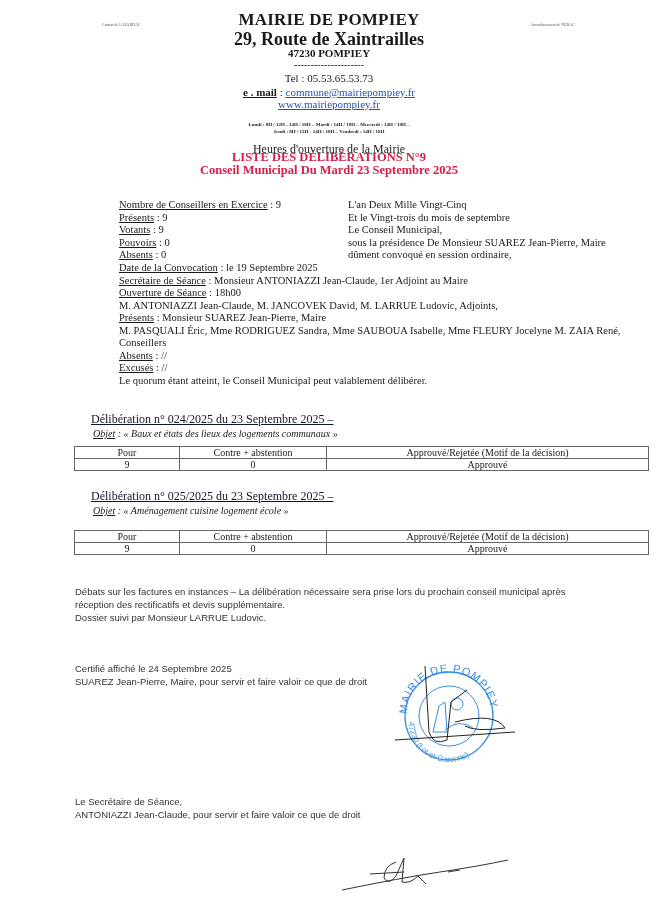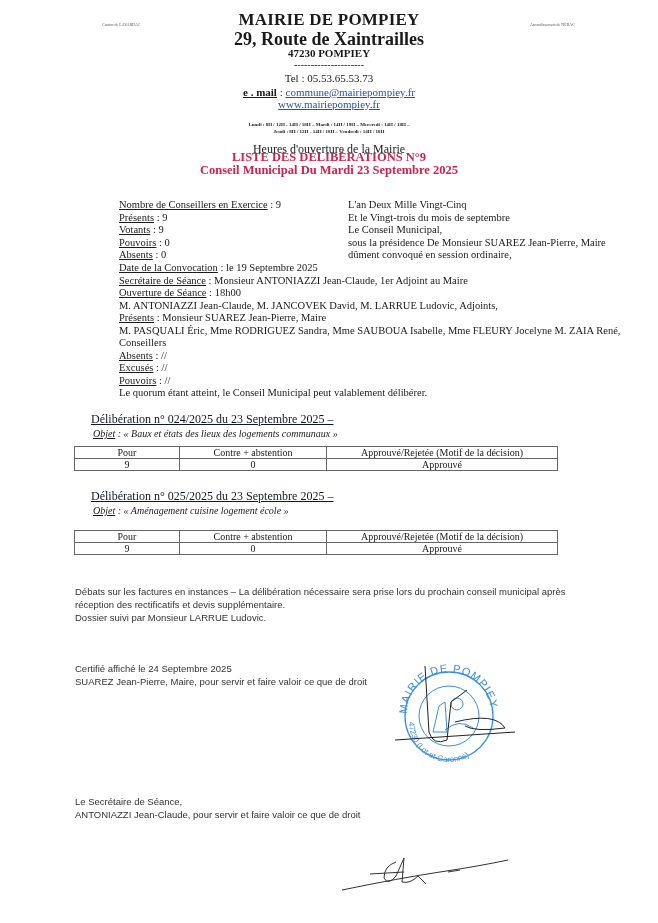--- a/index.html
+++ b/index.html
@@ -17,21 +17,21 @@
   .link { color:#2452b3; text-decoration:underline; }
   .t7 { top:98px; font-size:11px; }
   .t8 { top:110px; font-size:12px;margin-top:32px; }
   .t9 { top:121px; font-size:5px; font-weight:bold; line-height:7px; }
   .red1 { top:150px; font-size:12.5px; font-weight:bold; color:#d4204a; }
   .red2 { top:163px; font-size:12.5px; font-weight:bold; color:#d4204a; }
   .line { font-size:10.5px; line-height:12.5px; white-space:nowrap;margin-left:28px; }
   .u { text-decoration:underline; }
   .delib { font-size:12px; color:#0f172a; text-decoration:underline; }
   .obj { font-size:10px; font-style:italic; }
-  table.vt { position:absolute; left:74px; width:484px; border-collapse:collapse; font-size:10px; }
+  table.vt { position:absolute; left:74px; width:575px; border-collapse:collapse; font-size:10px; }
   table.vt td { border:1px solid #666; text-align:center; padding:0; height:11px; line-height:11px; }
   .sans { font-family:"Liberation Sans", sans-serif; font-size:9.5px; line-height:13px; color:#333; }
   .stamp { left:395px; top:662px; }
 </style>
 </head>
 <body>
 
 <div class="abs hdr-side" style="left:102px;">Canton de LAVARDAC</div>
 <div class="abs hdr-side" style="left:530px;">Arrondissement de NÉRAC</div>
 
@@ -74,21 +74,20 @@
 <div class="abs" style="left:91px; top:262px;">
   <div class="line"><span class="u">Date de la Convocation</span><span> : le 19 Septembre 2025</span></div>
   <div class="line"><span class="u">Secrétaire de Séance</span><span> :  Monsieur ANTONIAZZI Jean-Claude, 1er Adjoint au Maire</span></div>
   <div class="line"><span class="u">Ouverture de Séance</span><span> : 18h00</span></div>
   <div class="line">M. ANTONIAZZI Jean-Claude, M. JANCOVEK David, M. LARRUE Ludovic, Adjoints,</div>
   <div class="line"><span class="u">Présents</span><span> : Monsieur SUAREZ Jean-Pierre, Maire</span></div>
   <div class="line">M. PASQUALI Éric, Mme RODRIGUEZ Sandra, Mme SAUBOUA Isabelle, Mme FLEURY Jocelyne M. ZAIA René,</div>
   <div class="line">Conseillers</div>
   <div class="line"><span class="u">Absents</span><span> : //</span></div>
   <div class="line"><span class="u">Excusés</span><span> : //</span></div>
-  <div class="line"><span class="u">Pouvoirs</span><span> : //</span></div>
   <div class="line">Le quorum étant atteint, le Conseil Municipal peut valablement délibérer.</div>
 </div>
 
 <div class="abs delib" style="left:91px; top:412px;">Délibération n° 024/2025 du 23 Septembre 2025 –</div>
 <div class="abs obj" style="left:93px; top:428px;"><span class="u">Objet</span><span> :  « Baux et états des lieux des logements communaux »</span></div>
 <table class="vt" style="top:446px;">
   <tbody>
       <tr>
     <td style="width:104px;">Pour</td>
     <td style="width:146px;">Contre + abstention</td>

